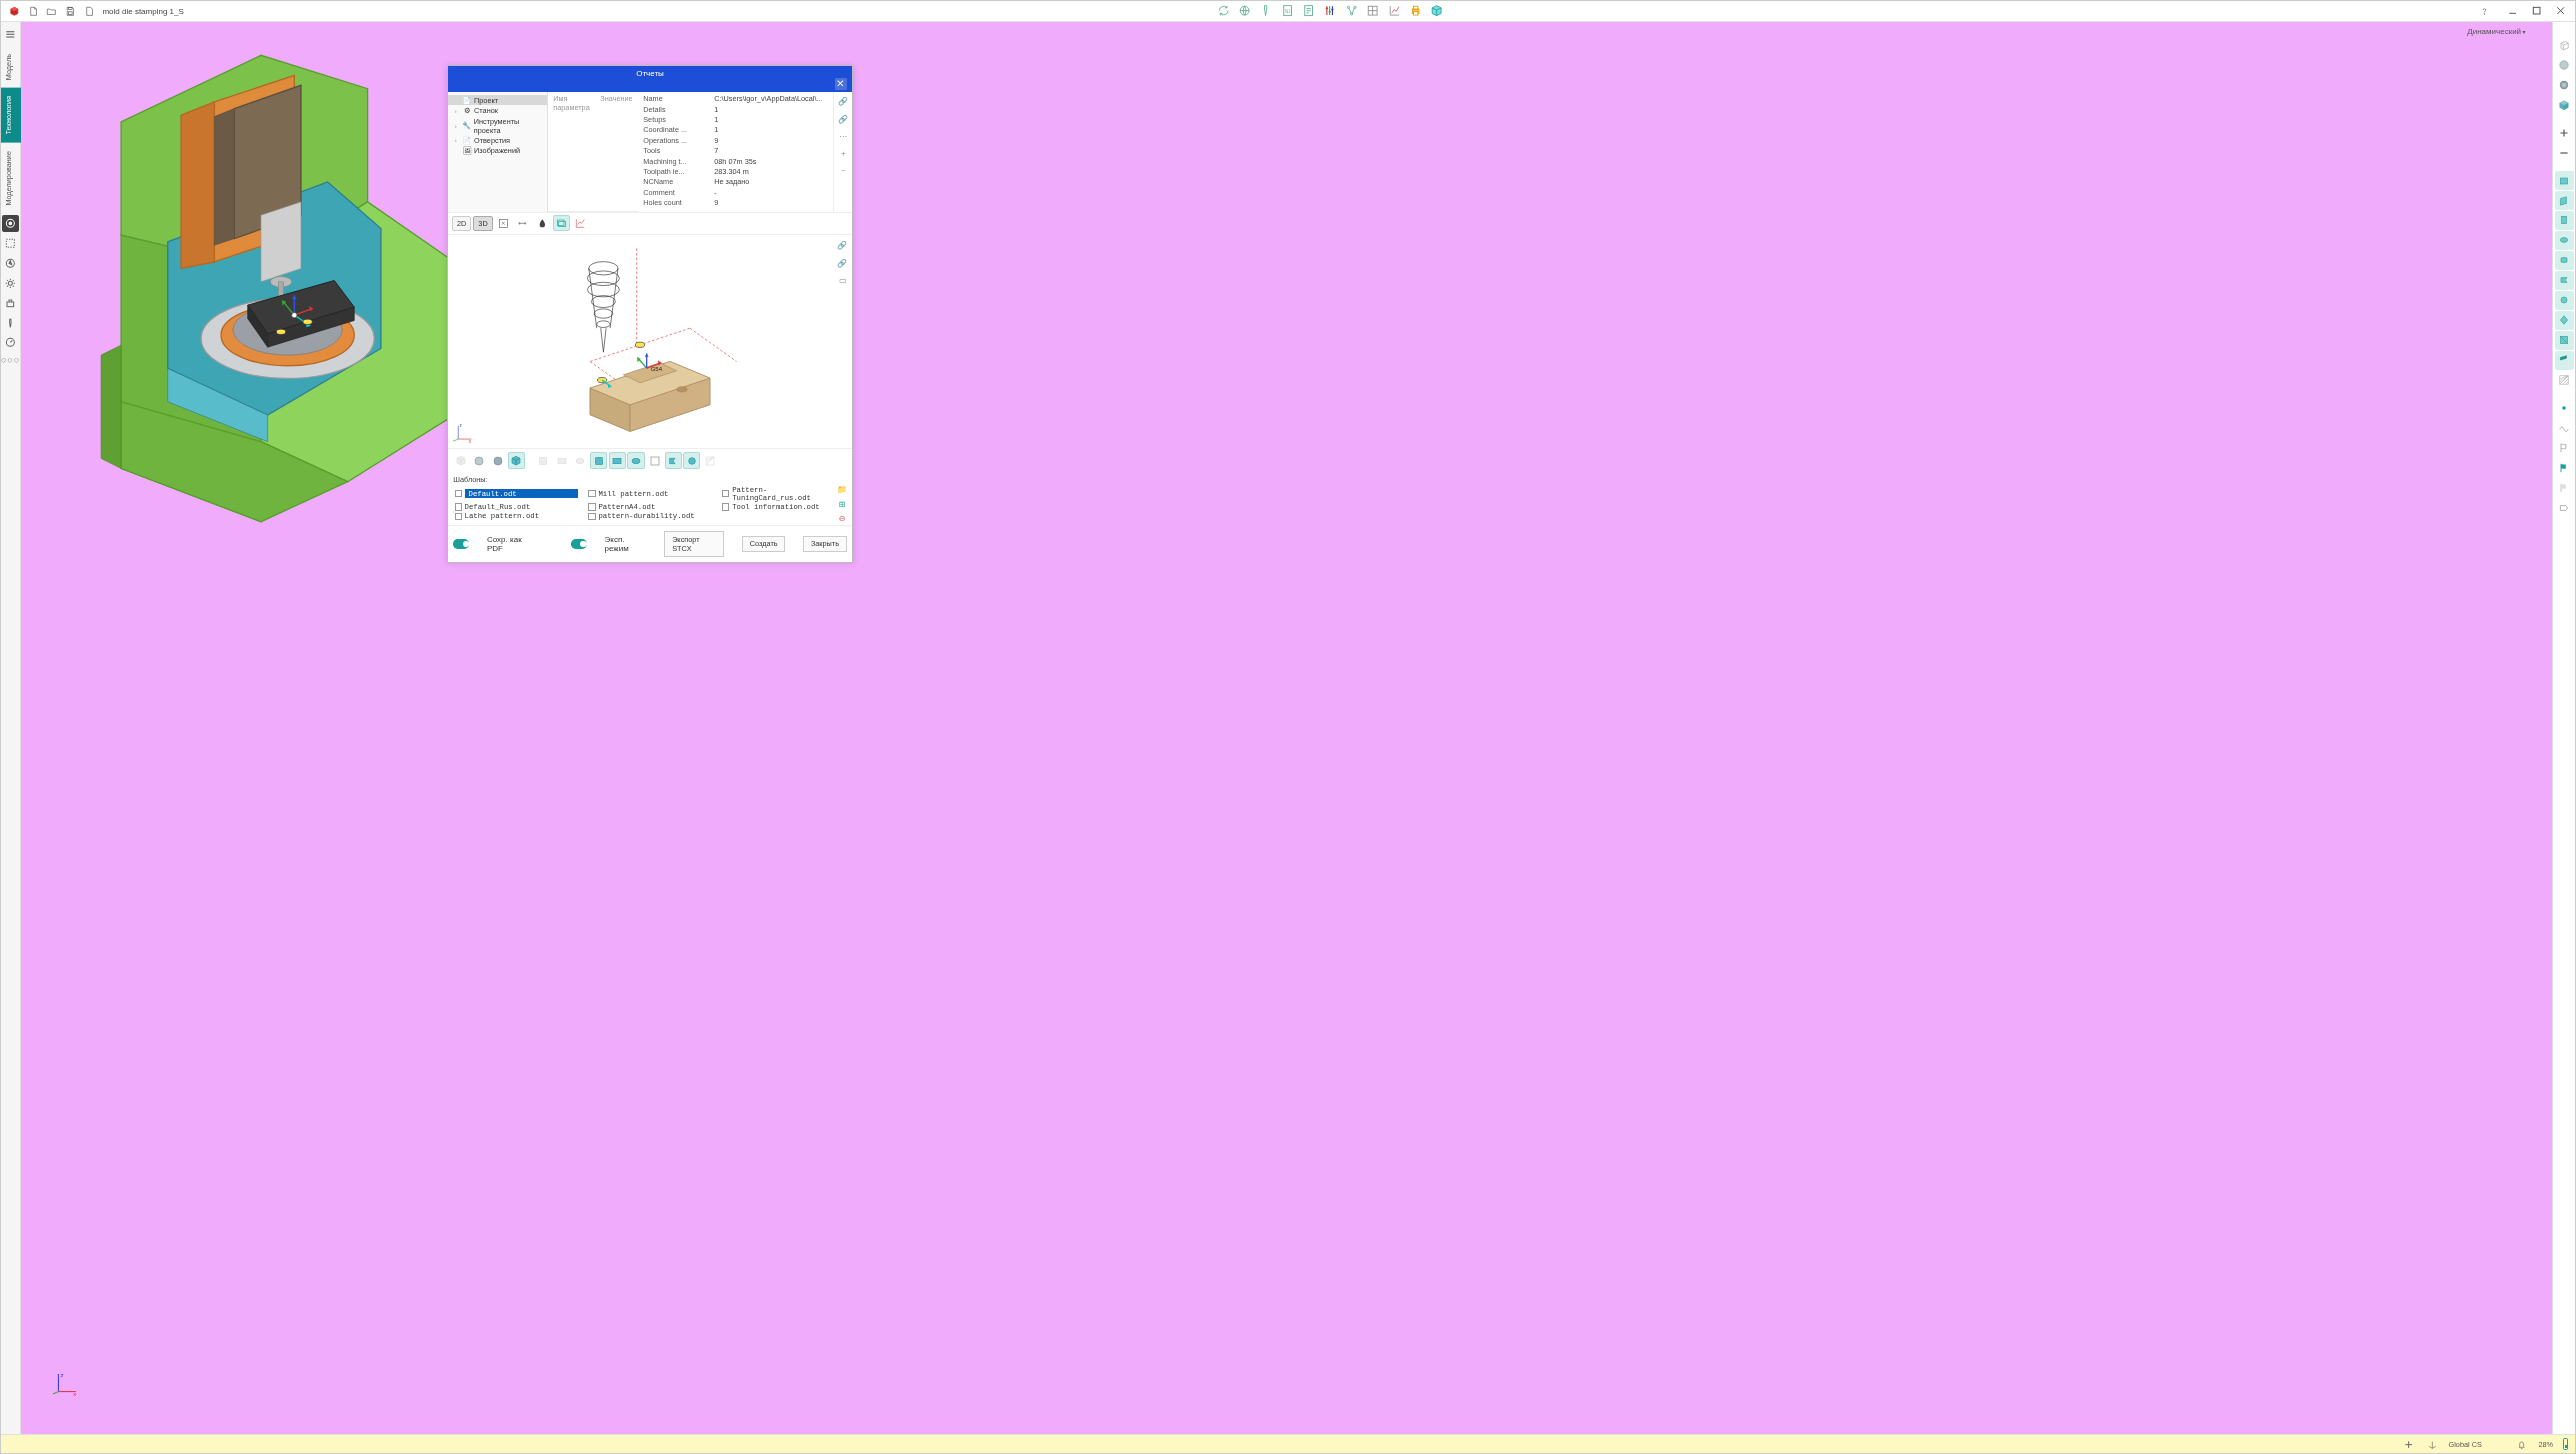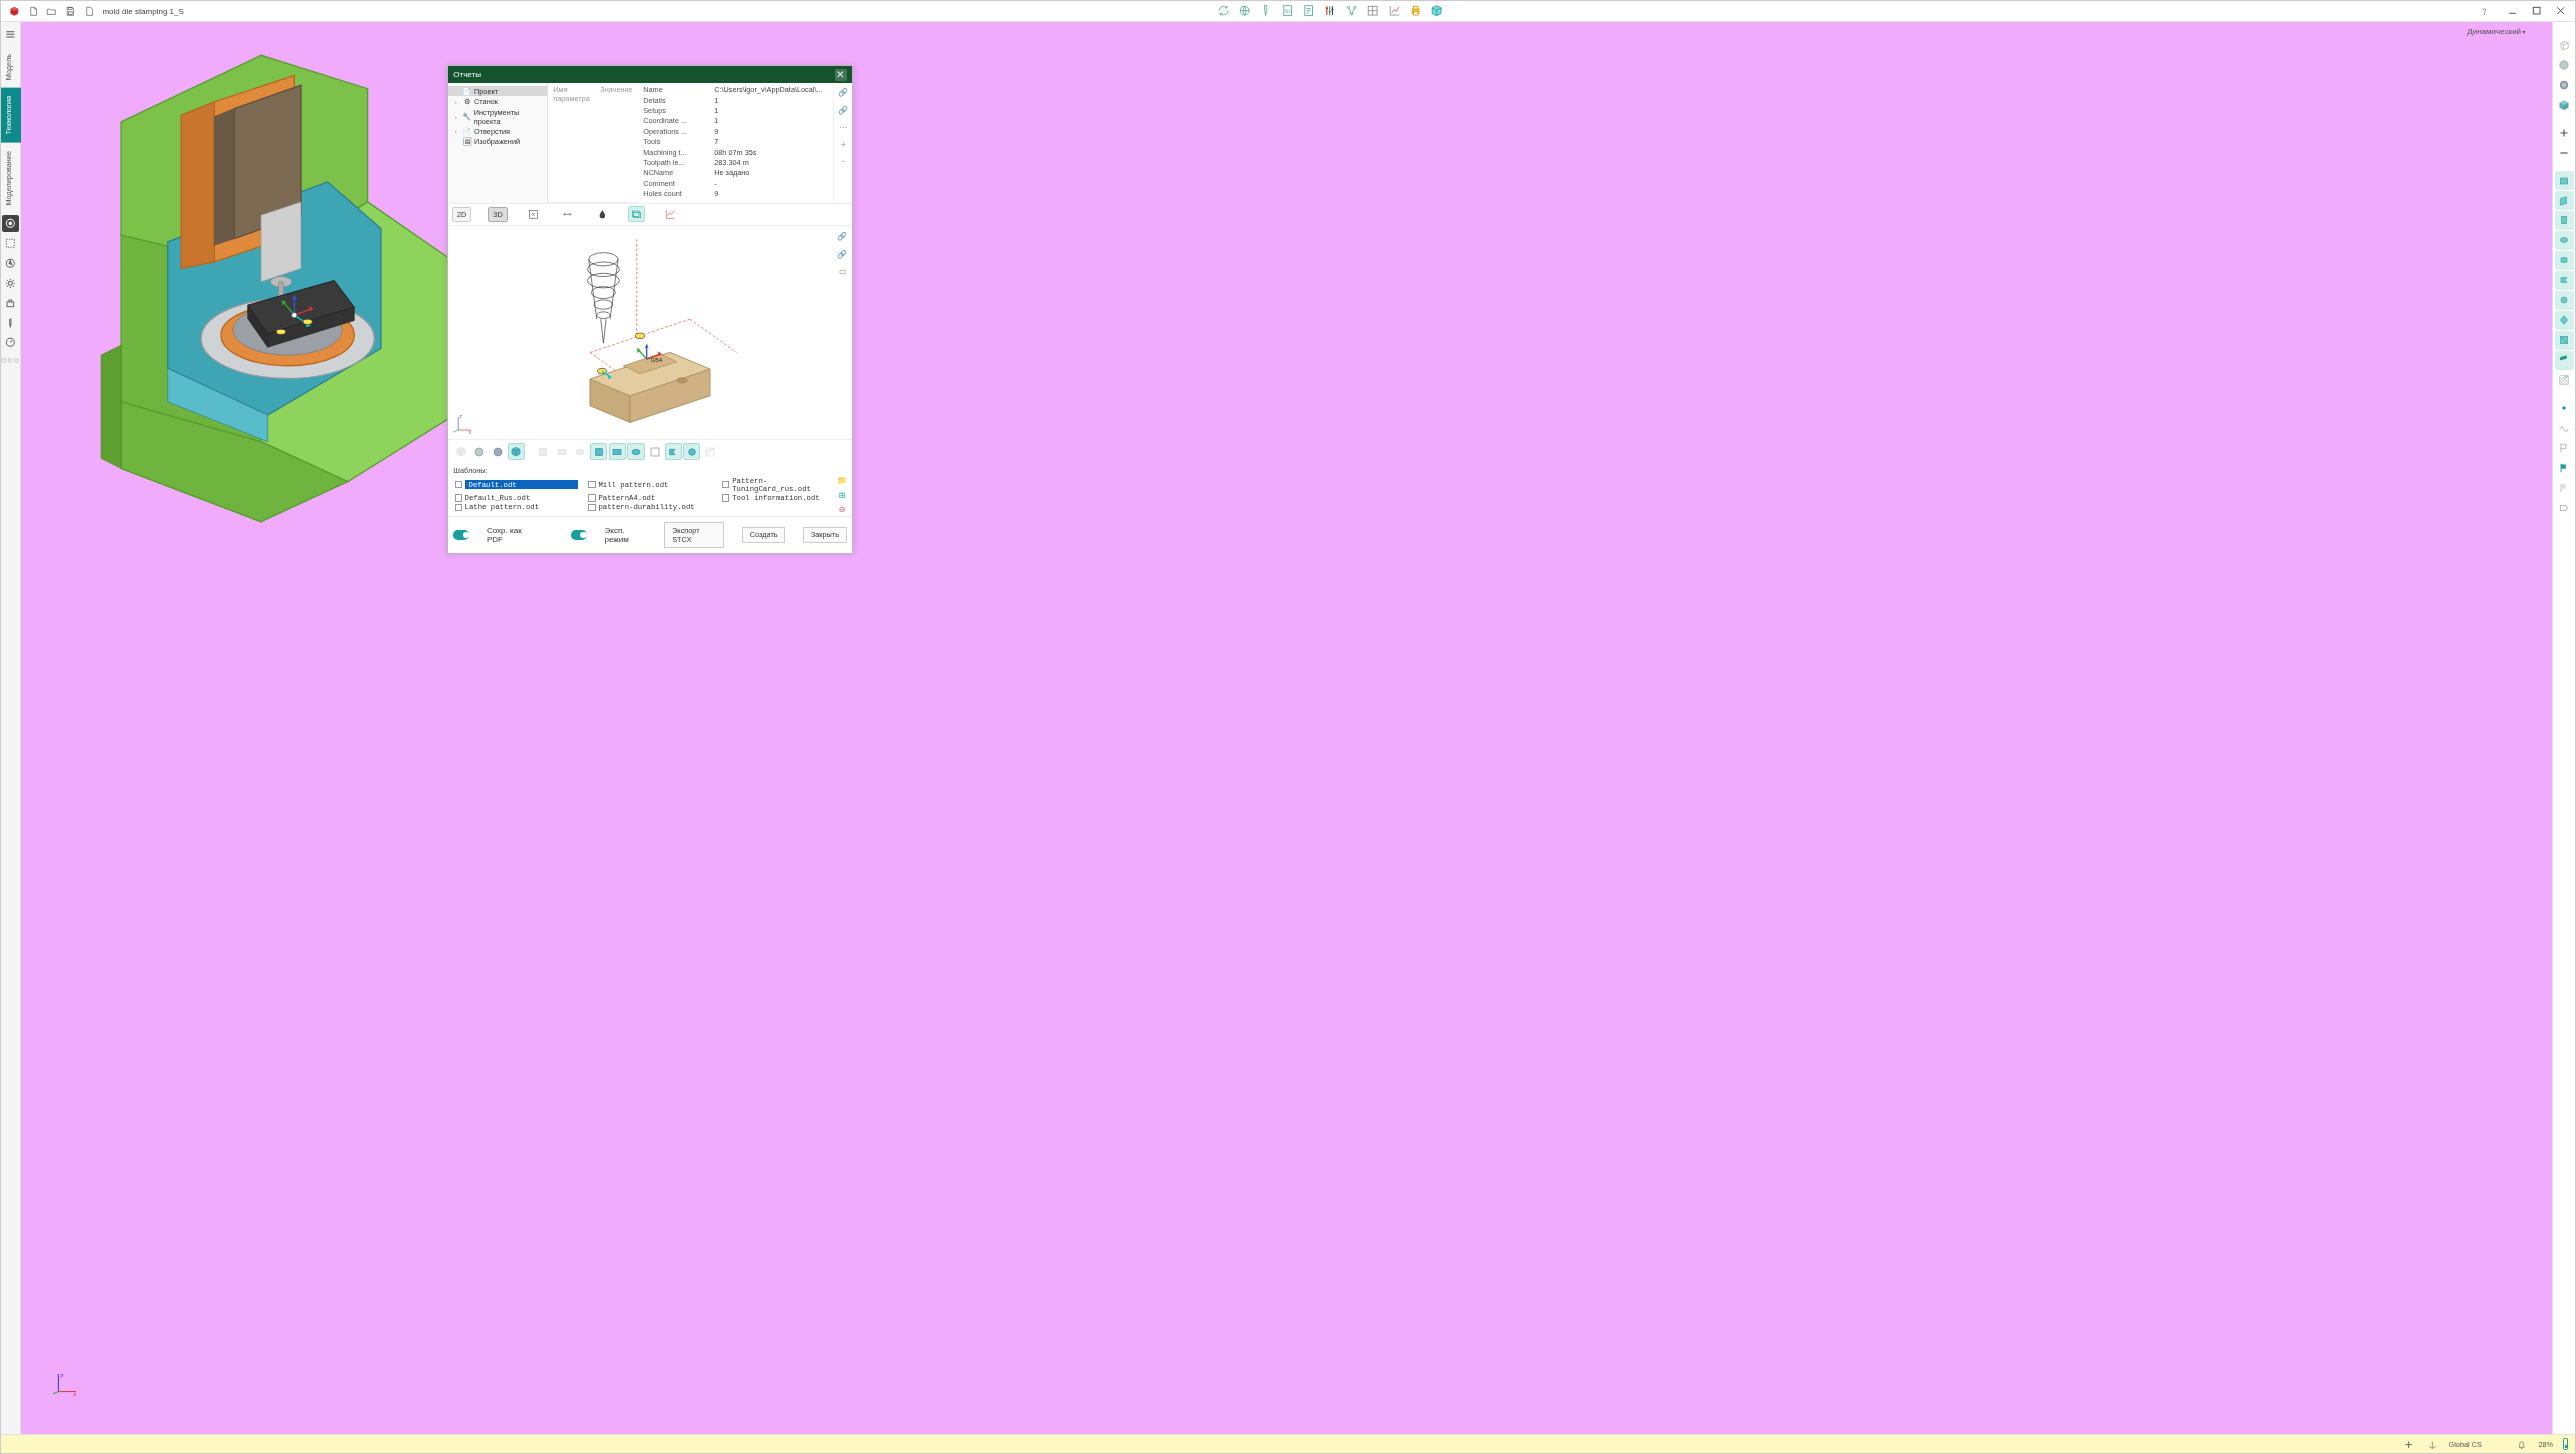--- a/index.html
+++ b/index.html
@@ -35,38 +35,38 @@
 .viewport .axis-widget { position: absolute; bottom: 37px; left: 32px; width: 27px; height: 27px; }
 .viewport .machine-svg { position: absolute; left: 40px; top: 20px; }
 
 .right-rail { width: 22.6px; background: #fff; border-left: 0.7px solid #e0e0e0; display: flex; flex-direction: column; align-items: center; padding-top: 13.3px; gap: 1.3px; }
 .right-rail .rr-icon { width: 18.7px; height: 18.7px; display: inline-flex; align-items: center; justify-content: center; cursor: pointer; border-radius: 2px; }
 .right-rail .rr-icon.active { background: #d5f0ec; }
 .right-rail .rr-icon svg { width: 12px; height: 12px; }
 .right-rail .sep { height: 6.7px; }
 
 .reports-panel { position: absolute; top: 43px; left: 446px; width: 406px; background: #fff; border: 0.7px solid #bbb; box-shadow: 0 1.3px 6.7px rgba(0,0,0,.15); display: flex; flex-direction: column; font-size: 8px; }
-.reports-panel .rp-title { background: #14532d; color: #fff; padding: 2.7px 5.3px; display: flex; align-items: center; }
+.reports-panel .rp-title { background: #1d4ed8; color: #fff; padding: 2.7px 5.3px; display: flex; align-items: center; flex-direction: column; }
 .reports-panel .rp-title .rp-close { margin-left: auto; cursor: pointer; width: 12px; height: 12px; display:inline-flex;align-items:center;justify-content:center; background: rgba(255,255,255,.2); border-radius:1.3px;}
 .reports-panel .rp-body { display: flex; }
 .reports-panel .rp-tree { width: 100px; border-right: 0.7px solid #e0e0e0; padding: 2.7px 0; background: #f9f9f9; }
 .reports-panel .rp-tree .node { padding: 0.7px 2.7px 0.7px 6.7px; cursor: pointer; display: flex; align-items: center; gap: 2.7px; font-size: 7.3px; }
 .reports-panel .rp-tree .node.selected { background: #d8d8d8; }
 .reports-panel .rp-tree .chev { width: 6px; display:inline-block; color:#888; font-size:6px;}
 .reports-panel .rp-tree .nicon { width: 8px; height: 8px; display:inline-flex;align-items:center;justify-content:center; }
 .reports-panel .rp-props { flex: 1; display: flex; }
 .reports-panel .rp-props-head { display: flex; padding: 2px 5.3px; color: #999; font-size: 7.3px; border-bottom: 0.7px solid #eee; }
 .reports-panel .rp-props-head .ph1 { width: 47px; }
 .reports-panel .rp-props-rows { padding: 1.3px 5.3px 4px; }
 .reports-panel .rp-props-rows .row { display: flex; padding: 0.7px 0; font-size: 7.3px; }
 .reports-panel .rp-props-rows .row .k { width: 71px; color: #555; white-space: nowrap; overflow: hidden; text-overflow: ellipsis; }
 .reports-panel .rp-props-rows .row .v { flex: 1; color: #444; white-space: nowrap; overflow: hidden; text-overflow: ellipsis; }
 .reports-panel .rp-side-icons { width: 18.7px; border-left: 0.7px solid #eee; padding: 2.7px 0; display: flex; flex-direction: column; align-items: center; gap: 4px; }
 .reports-panel .rp-side-icons .si { width: 13.3px; height: 13.3px; cursor: pointer; display:inline-flex;align-items:center;justify-content:center; color:#888;}
-.reports-panel .rp-3dbar { display: flex; align-items: center; gap: 17px; padding: 2.7px 4px; border-top: 0.7px solid #eee; border-bottom: 0.7px solid #eee; }
+.reports-panel .rp-3dbar { display: flex; align-items: center; gap: 2px; padding: 2.7px 4px; border-top: 0.7px solid #eee; border-bottom: 0.7px solid #eee; }
 .reports-panel .rp-3dbar .btn { padding: 2px 4px; border: 0.7px solid #ccc; border-radius: 2px; background: #f5f5f5; cursor: pointer; font-size: 7.3px; min-width:16px; text-align:center;}
 .reports-panel .rp-3dbar .btn.active { background: #ddd; border-color: #aaa; }
 .reports-panel .rp-3dbar .ib { width: 17.3px; height: 16px; display:inline-flex;align-items:center;justify-content:center; border: 0.7px solid transparent; border-radius: 2px; cursor: pointer; }
 .reports-panel .rp-3dbar .ib.active { background: #d5f0ec; border-color: #a8ddd6;}
 .reports-panel .rp-preview { height: 213px; position: relative; background: #fff; }
 .reports-panel .rp-preview .pv-side { position: absolute; right: 2.7px; top: 4px; display:flex;flex-direction:column;gap:4px;}
 .reports-panel .rp-preview .pv-side .si { width: 13.3px; height: 13.3px; cursor: pointer; color:#888;display:inline-flex;align-items:center;justify-content:center;}
 .reports-panel .rp-preview-axis { position:absolute; left:5.3px; bottom:5.3px; }
 .reports-panel .rp-toolbar2 { display: flex; align-items: center; gap: 1.3px; padding: 2.7px 4px; border-top: 0.7px solid #eee; }
 .reports-panel .rp-toolbar2 .ib { width: 17.3px; height: 17.3px; display:inline-flex;align-items:center;justify-content:center; border-radius: 2px; cursor: pointer; border:0.7px solid transparent;}

